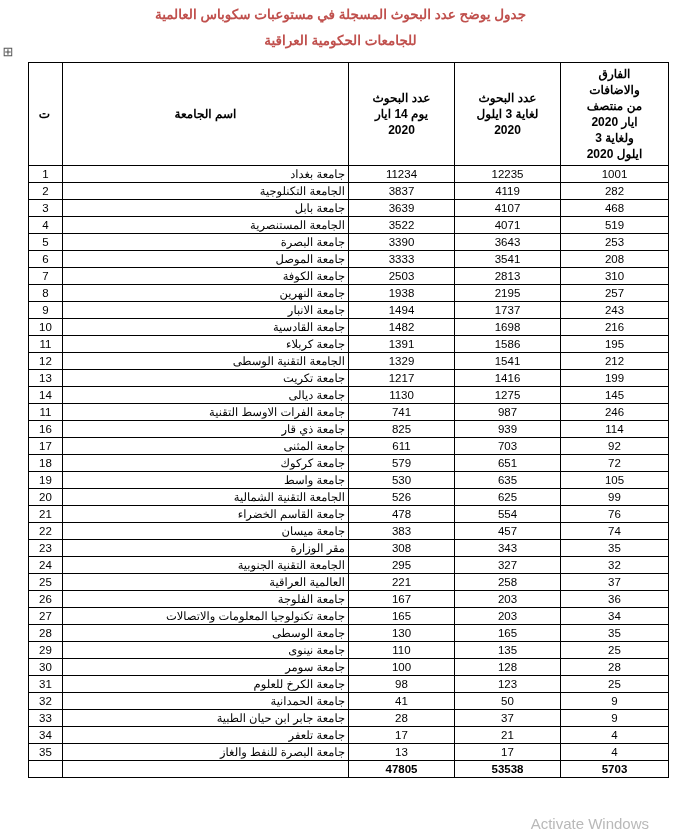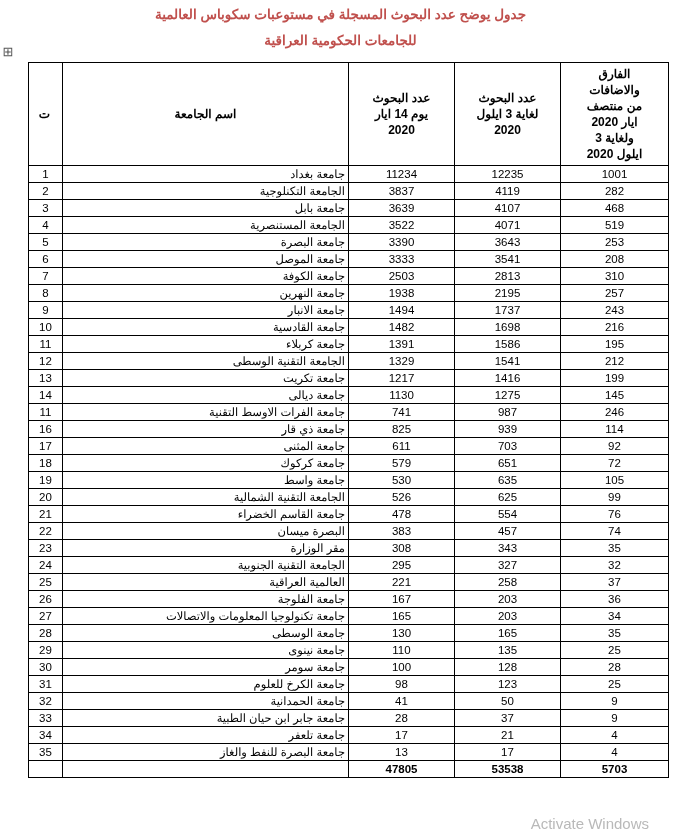--- a/index.html
+++ b/index.html
@@ -279,21 +279,21 @@
             <td class="num">76</td>
             <td class="num">554</td>
             <td class="num">478</td>
             <td class="name">جامعة القاسم الخضراء</td>
             <td class="idx">21</td>
           </tr>
           <tr>
             <td class="num">74</td>
             <td class="num">457</td>
             <td class="num">383</td>
-            <td class="name">البصرة ميسان</td>
+            <td class="name">جامعة ميسان</td>
             <td class="idx">22</td>
           </tr>
           <tr>
             <td class="num">35</td>
             <td class="num">343</td>
             <td class="num">308</td>
             <td class="name">مقر الوزارة</td>
             <td class="idx">23</td>
           </tr>
           <tr>

